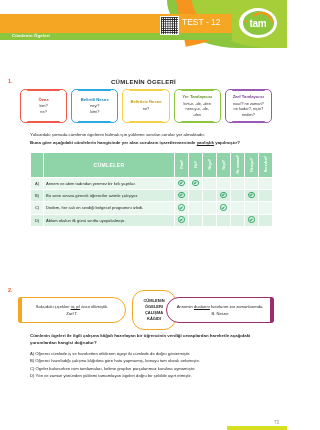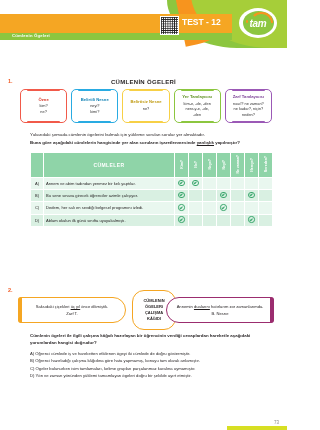--- a/index.html
+++ b/index.html
@@ -20,26 +20,26 @@
   .hdr-bar-sub{position:absolute;left:0;top:33px;width:232px;height:7px;background:#8cc63f;}
   .hdr-title{position:absolute;left:12px;top:16px;font-size:9px;font-weight:bold;
     color:#ffffff;letter-spacing:.4px;}
   .hdr-subtitle{position:absolute;left:12px;top:33px;font-size:4.2px;font-weight:bold;
     color:#ffffff;letter-spacing:.2px;}
   .qr{position:absolute;left:160px;top:16px;width:17px;height:17px;background:#ffffff;
     background-image:
       linear-gradient(90deg,#222 1px,transparent 1px),
       linear-gradient(#222 1px,transparent 1px);
     background-size:2.2px 2.2px;border:1px solid #fff;}
-  .test-label{position:absolute;left:182px;top:17px;font-size:8.5px;font-weight:bold;color:#ffffff;}
+  .test-label{position:absolute;left:182px;top:17px;font-size:8.5px;font-weight:normal;color:#ffffff;}
   .logo{position:absolute;right:10px;top:8px;width:38px;height:30px;background:#ffffff;
     border-radius:50%;display:flex;align-items:center;justify-content:center;}
   .logo-inner{width:31px;height:24px;background:#8cc63f;border-radius:50%;
     display:flex;align-items:center;justify-content:center;position:relative;}
-  .logo-text{font-size:10px;font-weight:bold;color:#ffffff;font-style:italic;letter-spacing:-.3px;}
+  .logo-text{font-size:10px;font-weight:bold;color:#ffffff;letter-spacing:-.3px;}
   .logo-dot{position:absolute;left:3px;top:9px;width:2.5px;height:2.5px;border-radius:50%;background:#f7941e;}
   .logo-arc{position:absolute;left:7px;top:1px;width:19px;height:9px;
     border:2px solid #f7941e;border-bottom:none;border-radius:14px 14px 0 0;border-left-color:transparent;}
 
   
   .qnum{position:absolute;font-size:5.5px;font-weight:bold;color:#f15a24;}
   #q1num{left:8px;top:78px;}
   #q2num{left:8px;top:287px;}
 
   .q-title{position:absolute;left:0;right:0;top:79px;text-align:center;

